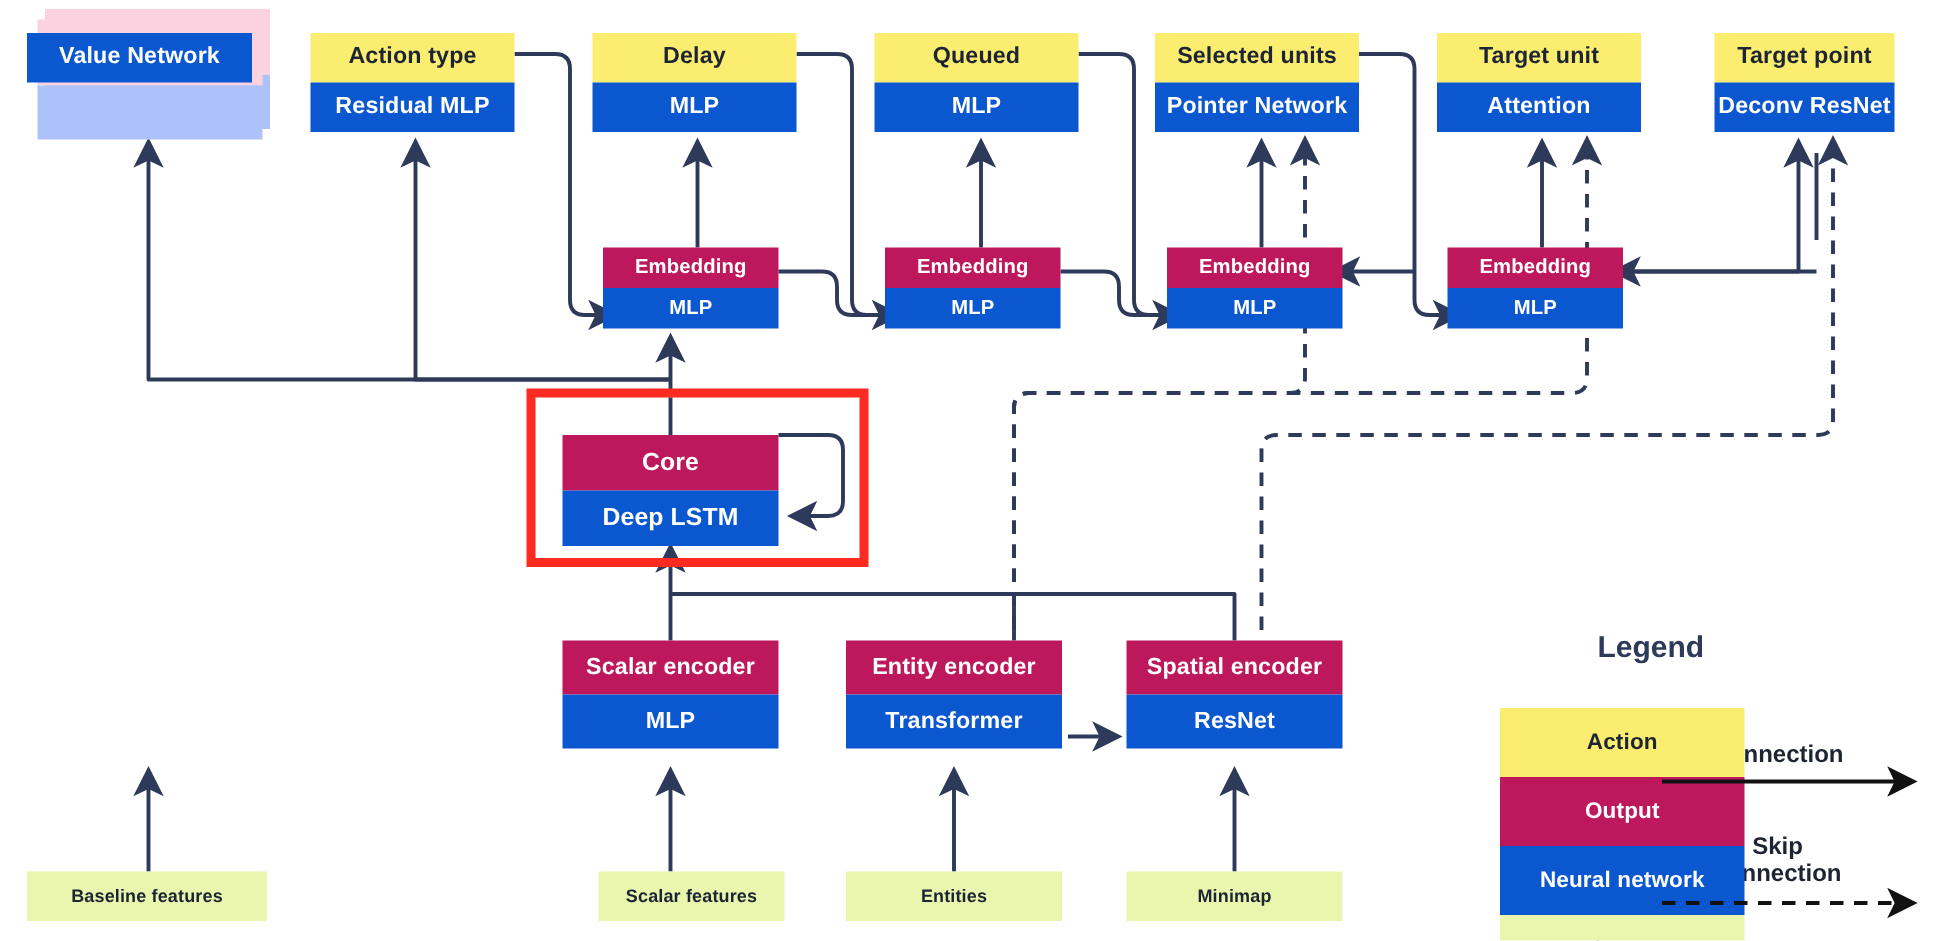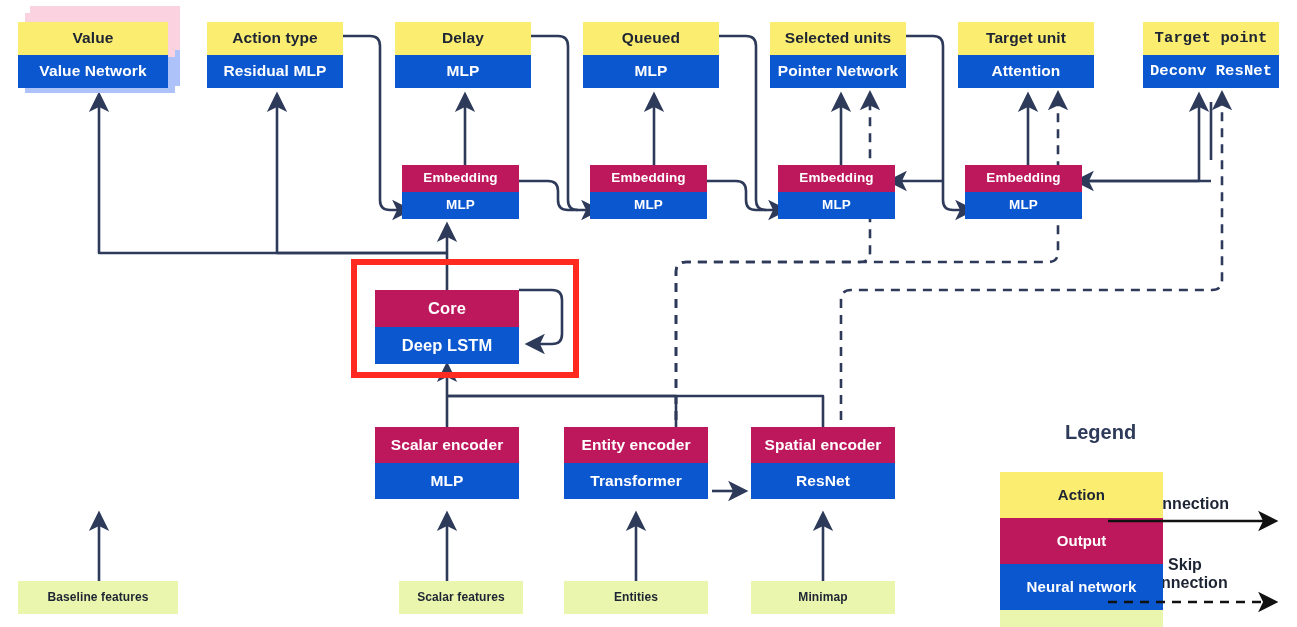--- a/index.html
+++ b/index.html
@@ -173,21 +173,20 @@
   <div class="ghost" style="left:30px; top:6px; width:150px; height:80px;">
     <div class="g-top" style="height:44px;"></div>
     <div class="g-bot" style="height:36px;"></div>
   </div>
   <div class="ghost" style="left:25px; top:13px; width:150px; height:80px;">
     <div class="g-top" style="height:44px;"></div>
     <div class="g-bot" style="height:36px;"></div>
   </div>
 
   <div class="node row-top" style="left:18px; top:22px; width:150px;">
-    <div class="band band-action">Value</div>
     <div class="band band-nn">Value Network</div>
   </div>
 
   <div class="node row-top" style="left:207px; top:22px; width:136px;">
     <div class="band band-action">Action type</div>
     <div class="band band-nn">Residual MLP</div>
   </div>
 
   <div class="node row-top" style="left:395px; top:22px; width:136px;">
     <div class="band band-action">Delay</div>
@@ -202,21 +201,21 @@
   <div class="node row-top" style="left:770px; top:22px; width:136px;">
     <div class="band band-action">Selected units</div>
     <div class="band band-nn">Pointer Network</div>
   </div>
 
   <div class="node row-top" style="left:958px; top:22px; width:136px;">
     <div class="band band-action">Target unit</div>
     <div class="band band-nn">Attention</div>
   </div>
 
-  <div class="node row-top" style="left:1143px; top:22px; width:136px;font-family:Liberation Mono, monospace;">
+  <div class="node row-top" style="left:1143px; top:22px; width:120px;">
     <div class="band band-action">Target point</div>
     <div class="band band-nn">Deconv ResNet</div>
   </div>
 
   <div class="node row-emb" style="left:402px; top:165px; width:117px;">
     <div class="band band-output">Embedding</div>
     <div class="band band-nn">MLP</div>
   </div>
 
   <div class="node row-emb" style="left:590px; top:165px; width:117px;">

